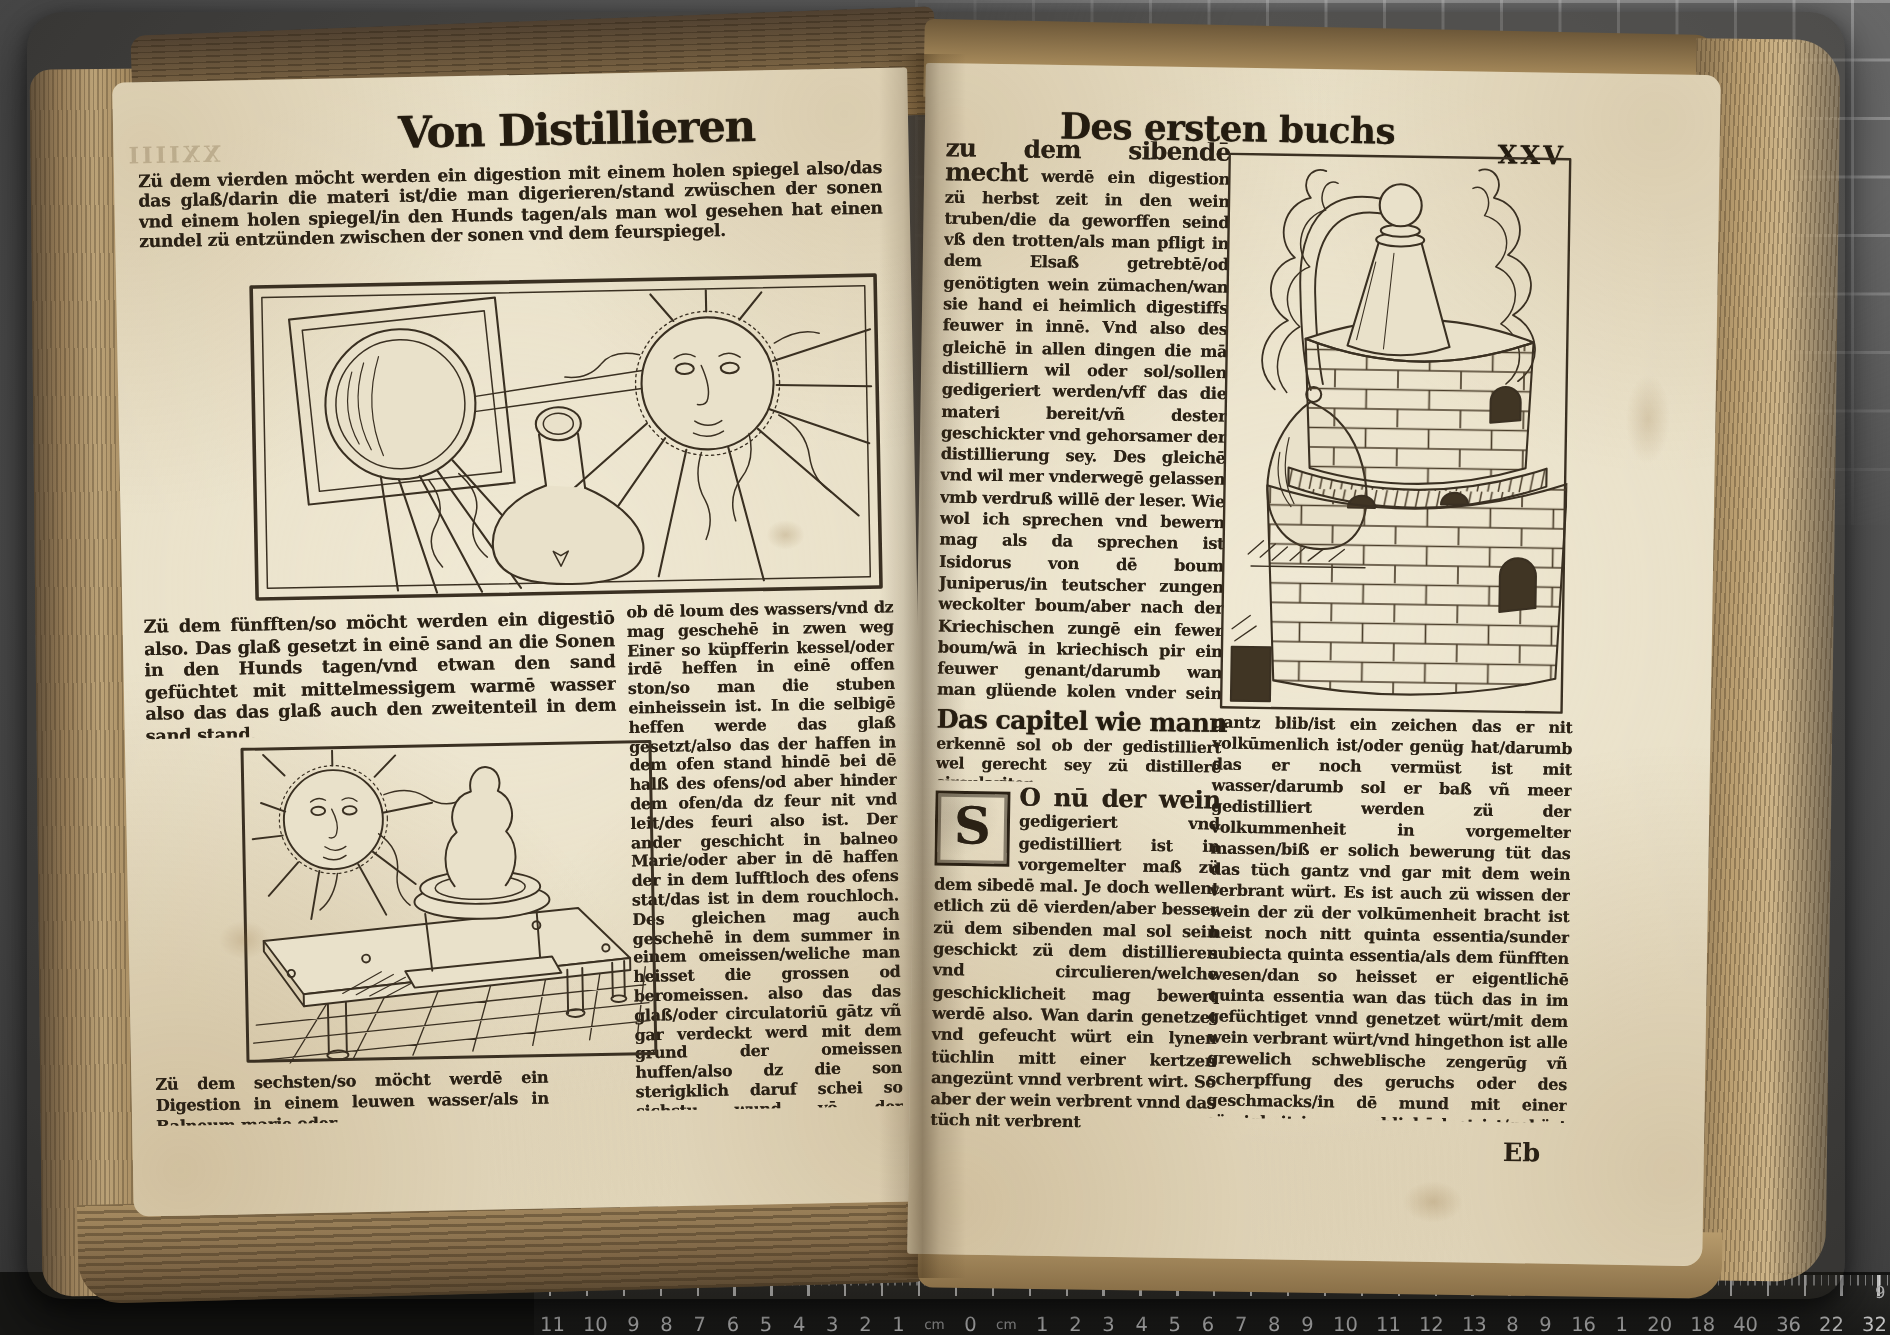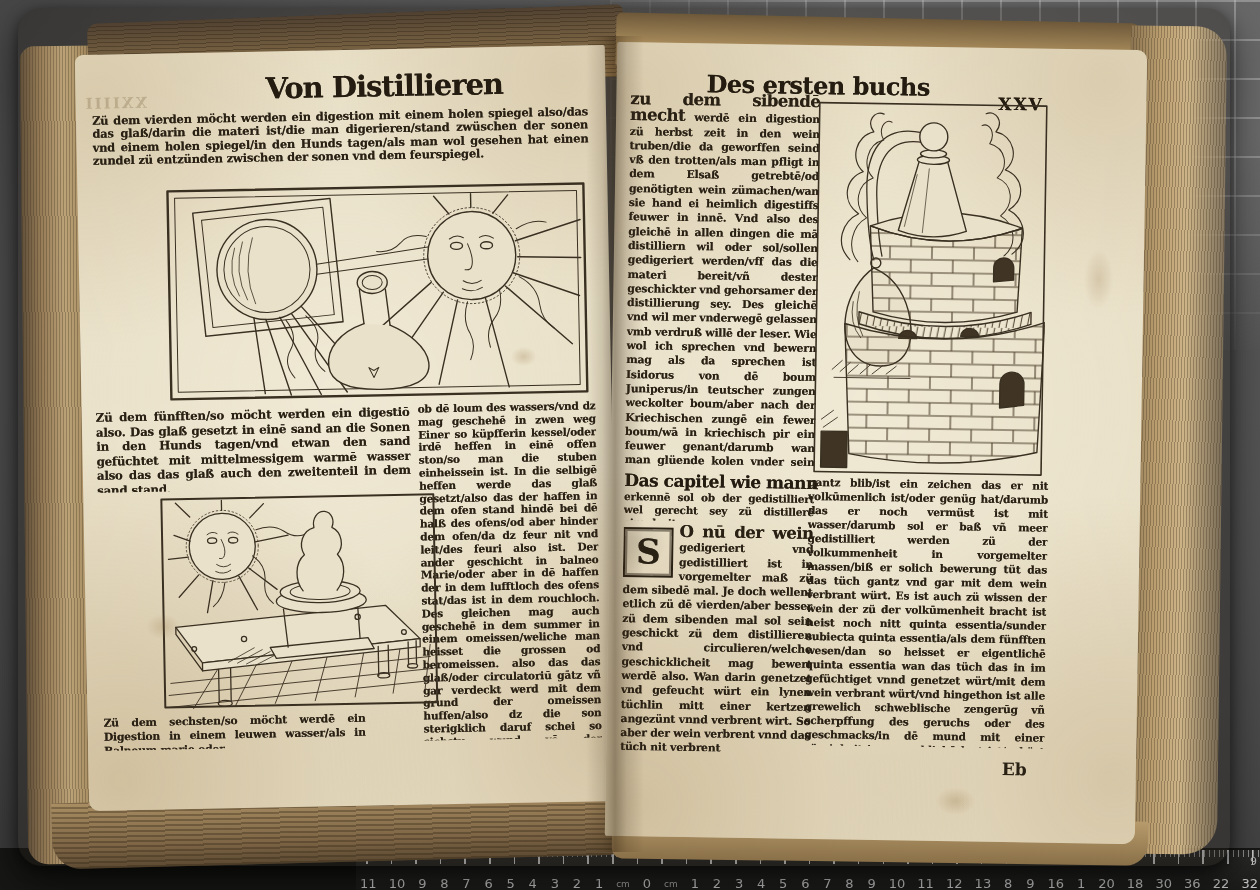--- a/index.html
+++ b/index.html
@@ -118,21 +118,21 @@
       <span>10</span>
       <span>11</span>
       <span>12</span>
       <span>13</span>
       <span>8</span>
       <span>9</span>
       <span>16</span>
       <span>1</span>
       <span>20</span>
       <span>18</span>
-      <span>30</span>
+      <span>40</span>
       <span>36</span>
       <span>22</span>
       <span>32</span>
     </div>
 </div>
 <div class="corner-label">9</div>
 
 <div class="book-shadow"></div>
 <div class="edge edge-left"></div>
 <div class="edge edge-top-left"></div>

